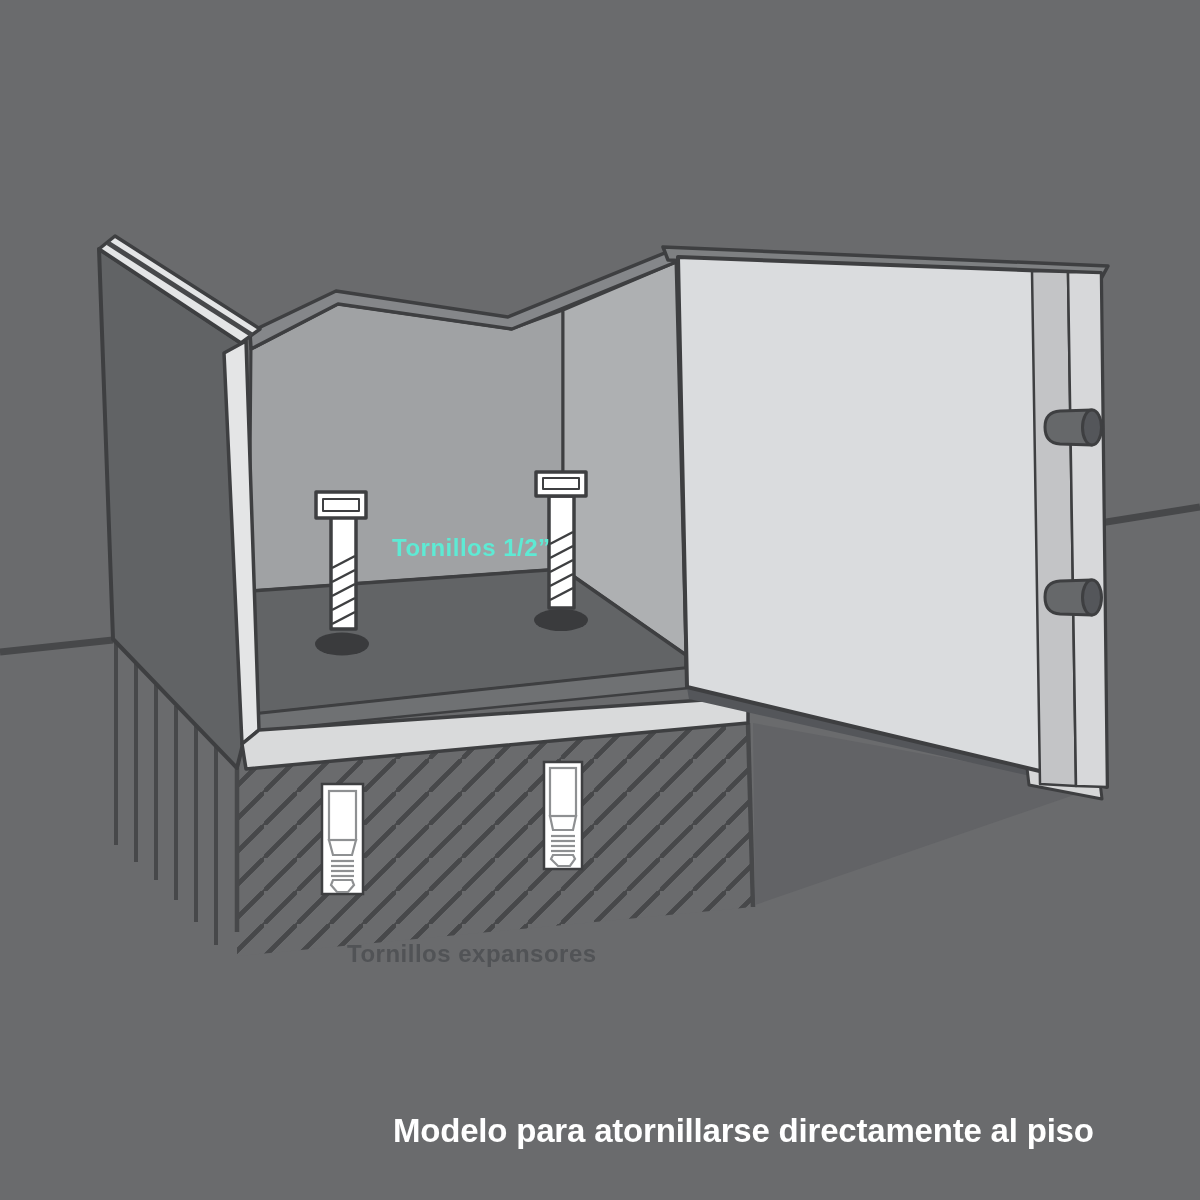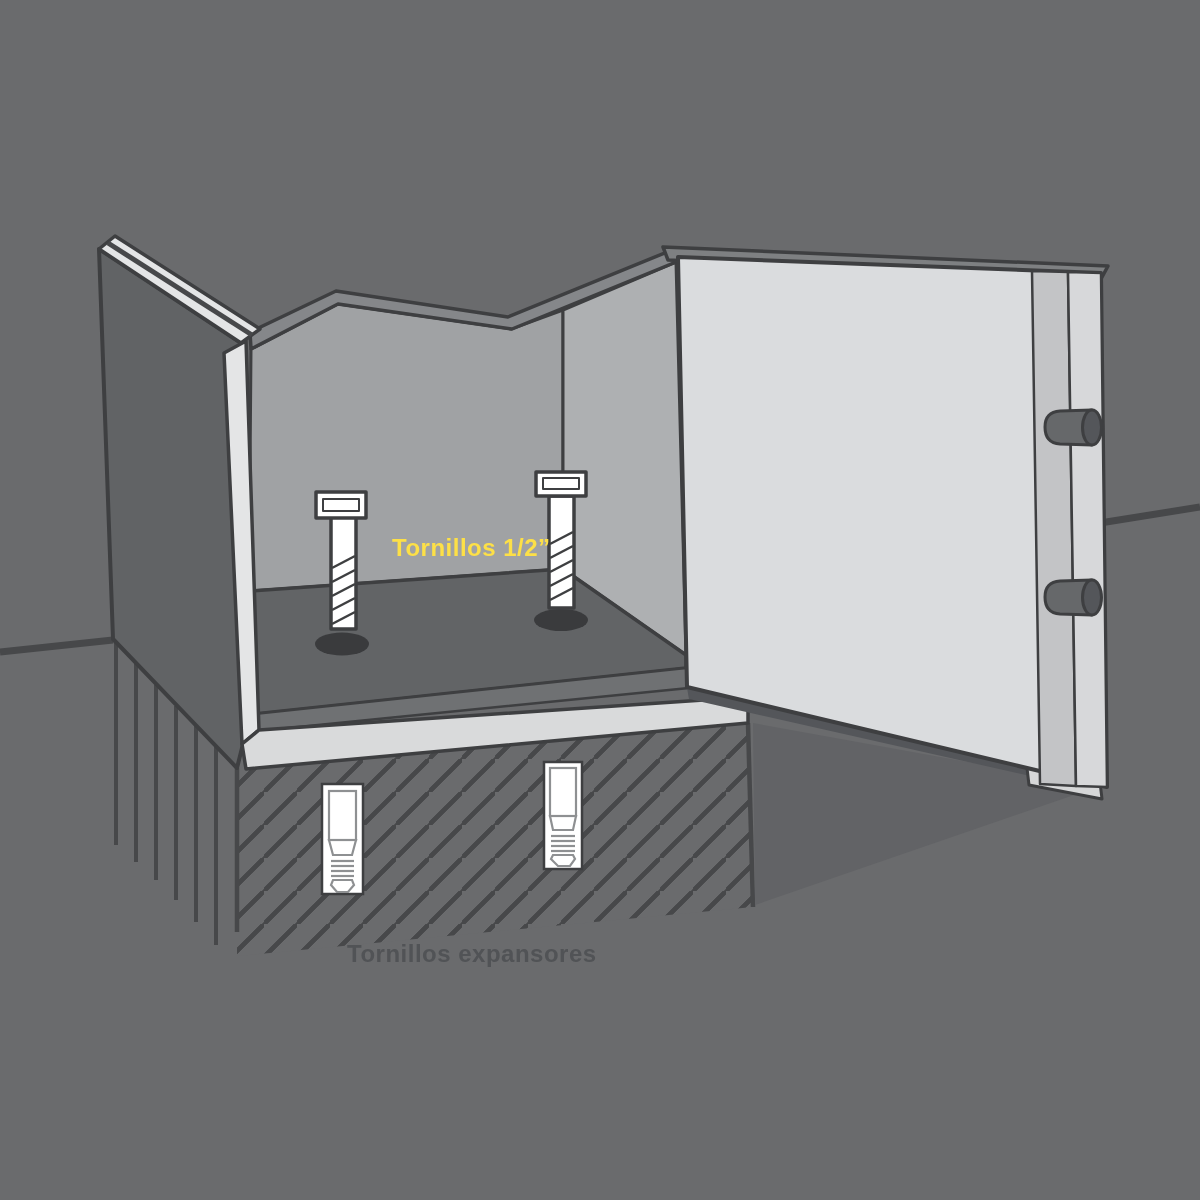--- a/index.html
+++ b/index.html
@@ -7,21 +7,21 @@
     width:1200px;height:1200px;overflow:hidden;position:relative;
     background:#6a6b6d;
     font-family:"Liberation Sans", sans-serif;
   }
   .stage{position:absolute;left:0;top:0;width:1200px;height:1200px;}
   svg{display:block;}
   .label{
     position:absolute;font-weight:bold;white-space:nowrap;
     -webkit-font-smoothing:antialiased;
   }
-  .label-screws{left:392px;top:534px;font-size:24px;color:#fde047;letter-spacing:.5px;}
+  .label-screws{left:392px;top:534px;font-size:24px;color:#5eead4;letter-spacing:.5px;}
   .label-anchors{left:347px;top:940px;font-size:24px;color:#515356;letter-spacing:.5px;}
   .label-caption{left:393px;top:1112px;font-size:33px;color:#ffffff;letter-spacing:-.2px;}
 </style>
 </head>
 <body>
 
 <div class="stage">
 <svg width="1200" height="1200" viewBox="0 0 1200 1200">
   <defs>
     <pattern id="hatchP" patternUnits="userSpaceOnUse" width="33" height="33">
@@ -142,13 +142,14 @@
         <line x1="551" y1="846" x2="575" y2="846"></line>
         <line x1="551" y1="851" x2="575" y2="851"></line>
         <path d="M553,855 L573,855 L575,859 L570,866 L558,866 L551,859 Z"></path>
       </g>
     </g>
   </g>
 </svg>
 
   <div class="label label-screws">Tornillos 1/2”</div>
   <div class="label label-anchors">Tornillos expansores</div>
+  <div class="label label-caption">Modelo para atornillarse directamente al piso</div>
 </div>
 
 </body></html>

